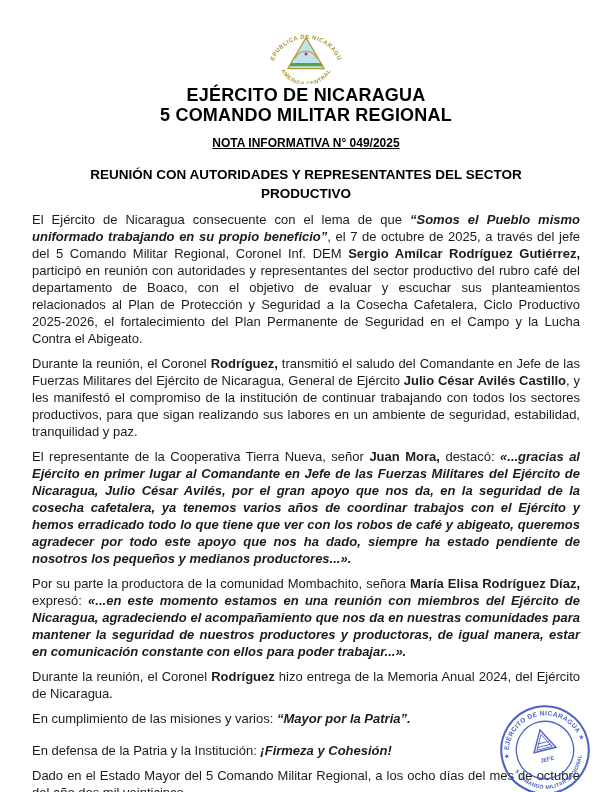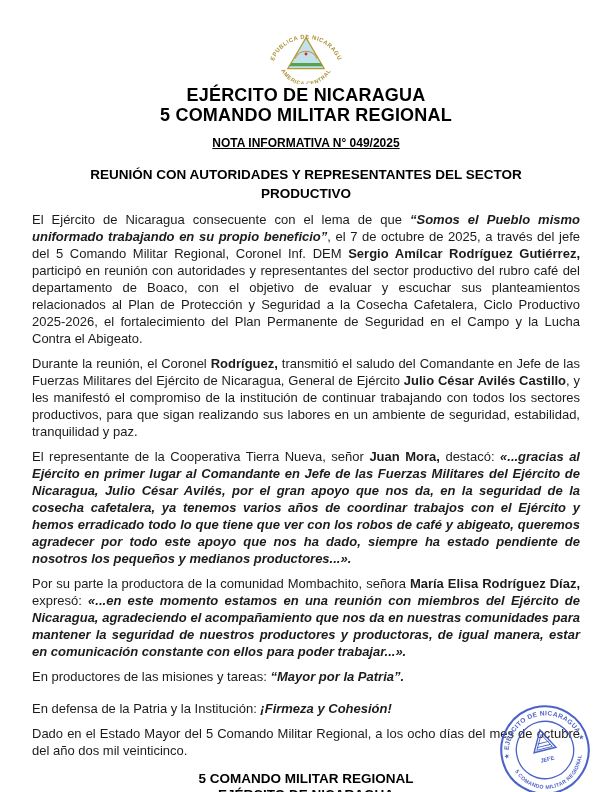--- a/index.html
+++ b/index.html
@@ -113,21 +113,22 @@
     <span>NOTA INFORMATIVA N° 049/2025</span>
   </div>
 
   <div class="subject-line">REUNIÓN CON AUTORIDADES Y REPRESENTANTES DEL SECTOR PRODUCTIVO</div>
 
   <div class="doc-body">
       <p><span class="seg-n">El Ejército de Nicaragua consecuente con el lema de que </span><span class="seg-bi">“Somos el Pueblo mismo uniformado trabajando en su propio beneficio”</span><span class="seg-n">, el 7 de octubre de 2025, a través del jefe del 5 Comando Militar Regional, Coronel Inf. DEM </span><span class="seg-b">Sergio Amílcar Rodríguez Gutiérrez,</span><span class="seg-n"> participó en reunión con autoridades y representantes del sector productivo del rubro café del departamento de Boaco, con el objetivo de evaluar y escuchar sus planteamientos relacionados al Plan de Protección y Seguridad a la Cosecha Cafetalera, Ciclo Productivo 2025-2026, el fortalecimiento del Plan Permanente de Seguridad en el Campo y la Lucha Contra el Abigeato.</span></p>
       <p><span class="seg-n">Durante la reunión, el Coronel </span><span class="seg-b">Rodríguez,</span><span class="seg-n"> transmitió el saludo del Comandante en Jefe de las Fuerzas Militares del Ejército de Nicaragua, General de Ejército </span><span class="seg-b">Julio César Avilés Castillo</span><span class="seg-n">, y les manifestó el compromiso de la institución de continuar trabajando con todos los sectores productivos, para que sigan realizando sus labores en un ambiente de seguridad, estabilidad, tranquilidad y paz.</span></p>
       <p><span class="seg-n">El representante de la Cooperativa Tierra Nueva, señor </span><span class="seg-b">Juan Mora,</span><span class="seg-n"> destacó: </span><span class="seg-bi">«...gracias al Ejército en primer lugar al Comandante en Jefe de las Fuerzas Militares del Ejército de Nicaragua, Julio César Avilés, por el gran apoyo que nos da, en la seguridad de la cosecha cafetalera, ya tenemos varios años de coordinar trabajos con el Ejército y hemos erradicado todo lo que tiene que ver con los robos de café y abigeato, queremos agradecer por todo este apoyo que nos ha dado, siempre ha estado pendiente de nosotros los pequeños y medianos productores...».</span></p>
       <p><span class="seg-n">Por su parte la productora de la comunidad Mombachito, señora </span><span class="seg-b">María Elisa Rodríguez Díaz,</span><span class="seg-n"> expresó: </span><span class="seg-bi">«...en este momento estamos en una reunión con miembros del Ejército de Nicaragua, agradeciendo el acompañamiento que nos da en nuestras comunidades para mantener la seguridad de nuestros productores y productoras, de igual manera, estar en comunicación constante con ellos para poder trabajar...».</span></p>
-      <p><span class="seg-n">En productores de las misiones y tareas: </span><span class="seg-bi">“Mayor por la Patria”.</span></p>
+      <p><span class="seg-n">Durante la reunión, el Coronel </span><span class="seg-b">Rodríguez</span><span class="seg-n"> hizo entrega de la Memoria Anual 2024, del Ejército de Nicaragua.</span></p>
+      <p><span class="seg-n">En cumplimiento de las misiones y varios: </span><span class="seg-bi">“Mayor por la Patria”.</span></p>
       <p class="extra-space"><span class="seg-n">En defensa de la Patria y la Institución: </span><span class="seg-bi">¡Firmeza y Cohesión!</span></p>
       <p><span class="seg-n">Dado en el Estado Mayor del 5 Comando Militar Regional, a los ocho días del mes de octubre del año dos mil veinticinco.</span></p>
     </div>
 
   <div class="closing-block">
     <div>5 COMANDO MILITAR REGIONAL</div>
     <div>EJÉRCITO DE NICARAGUA</div>
   </div>
 
   <div class="seal-wrap">

